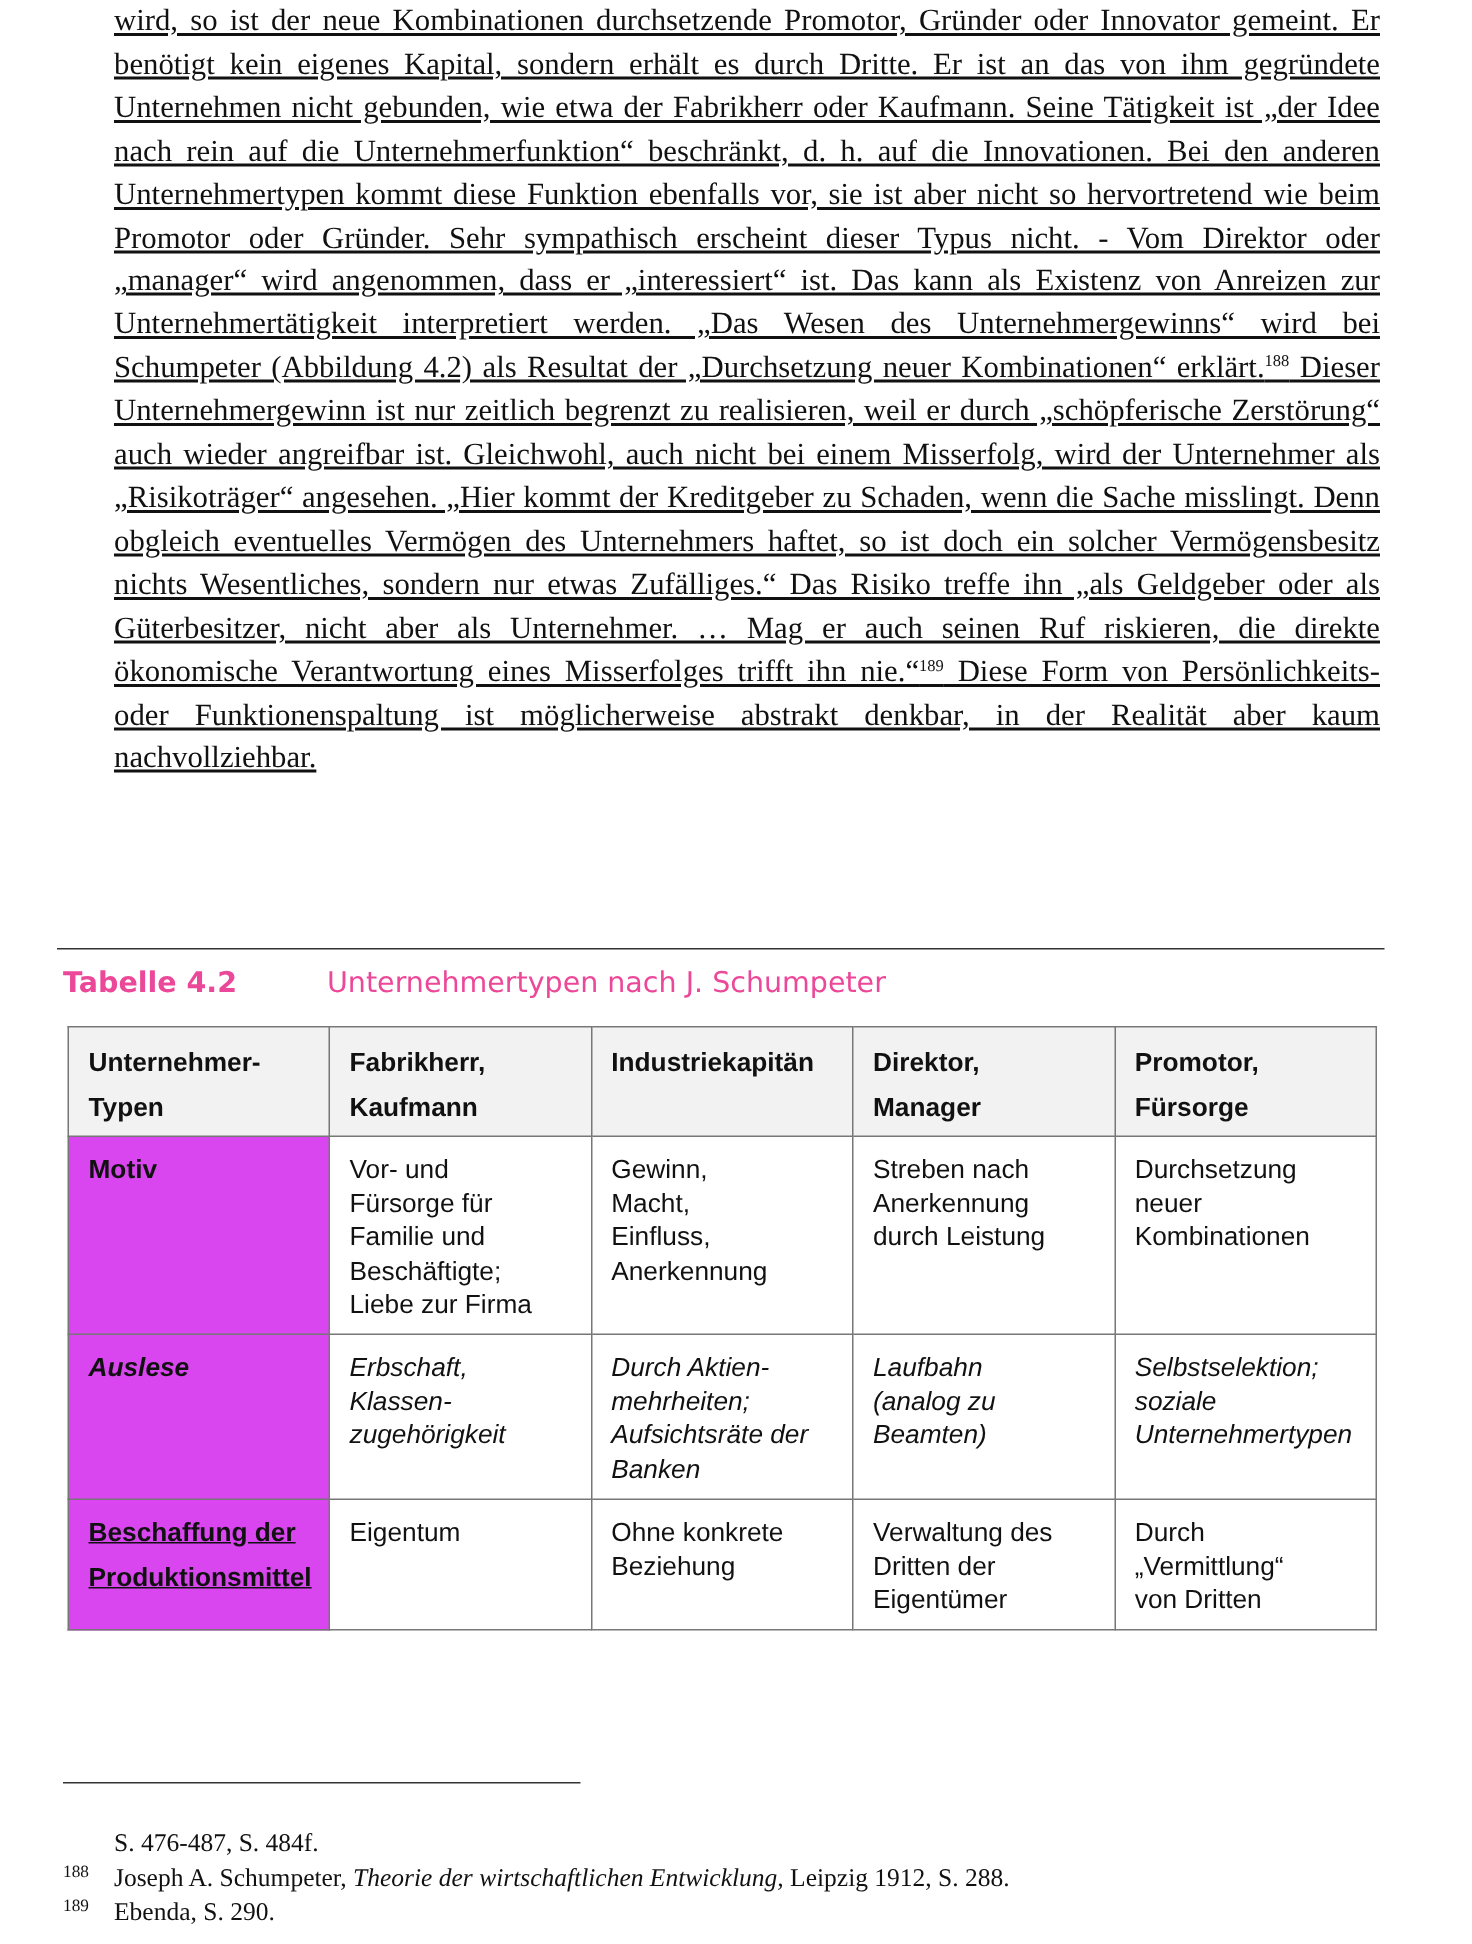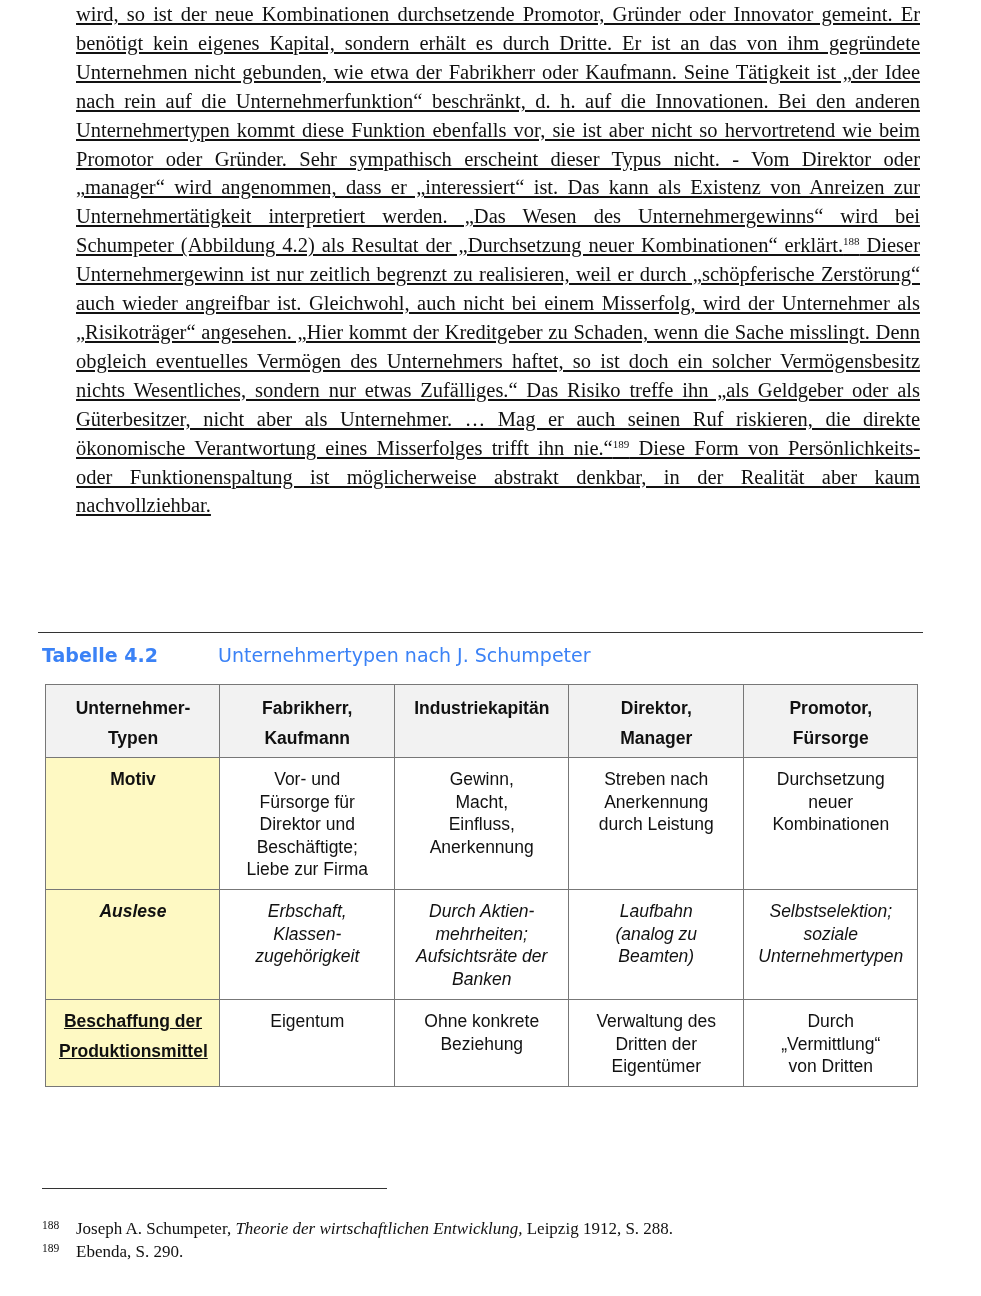--- a/index.html
+++ b/index.html
@@ -5,34 +5,34 @@
   html, body { margin: 0; padding: 0; background: #ffffff; }
   body { width: 981px; height: 1296px; position: relative; overflow: hidden; color: #111; }
   .body-text {
     position: absolute; left: 76px; top: 0px; width: 844px;
     font-family: "Liberation Serif", "DejaVu Serif", serif;
     font-size: 20.5px; line-height: 28.9px; text-align: justify; text-decoration: underline;
   }
   .body-text p { margin: 0; }
   .body-text sup { font-size: 11px; vertical-align: 7px; line-height: 0; }
   .rule-top { position: absolute; left: 38px; top: 632px; width: 885px; height: 0; border-top: 1.5px solid #333; }
-  .caption { position: absolute; top: 644px; font-family: "DejaVu Sans", sans-serif; font-size: 19px; color: #3b82f6; }
+  .caption { position: absolute; top: 644px; font-family: "DejaVu Sans", sans-serif; font-size: 19px; color: #ec4899; }
   .caption.label { left: 42px; font-weight: bold; }
   .caption.title { left: 218px; text-align: center; }
   table.schumpeter {
     position: absolute; left: 45px; top: 684px; width: 872px;
     border-collapse: collapse; font-family: "Liberation Sans", sans-serif; font-size: 17.5px;
     table-layout: fixed;
   }
   table.schumpeter td, table.schumpeter th {
-    border: 1.5px solid #777; vertical-align: top; text-align: center;
+    border: 1.5px solid #777; vertical-align: top; text-align: left;
     padding: 10px 12px 8px 13px; line-height: 22.5px; font-weight: normal; color: #111;
   }
   table.schumpeter thead th { background: #f2f2f2; line-height: 30px; padding-top: 8px; padding-bottom: 4px; font-weight: bold; }
-  table.schumpeter tbody th { background: #fef9c3; font-weight: bold; }
+  table.schumpeter tbody th { background: #d946ef; font-weight: bold; }
   table.schumpeter tbody th.tall { line-height: 30px; padding-top: 6px; text-decoration: underline; }
   table.schumpeter col.c0 { width: 174px; }
   table.schumpeter col.cx { width: 174.5px; }
   tr.r-motiv td, tr.r-motiv th { height: 113px; }
   tr.r-auslese td, tr.r-auslese th { height: 91px; font-style: italic; }
   tr.r-beschaffung td, tr.r-beschaffung th { height: 68px; }
   .cell-line { display: block; }
   .rule-foot { position: absolute; left: 42px; top: 1188px; width: 345px; height: 0; border-top: 1.2px solid #333; }
   .footnotes { position: absolute; left: 42px; top: 1217px; font-family: "Liberation Serif", "DejaVu Serif", serif; font-size: 17px; line-height: 23px; }
   .fn { position: relative; padding-left: 34px; white-space: nowrap; }
@@ -82,21 +82,21 @@
       </tr>
   </thead>
   <tbody id="tbl-body">
       <tr class="r-motiv">
         <th>
           <span class="cell-line">Motiv</span>
         </th>
         <td>
           <span class="cell-line">Vor- und</span>
           <span class="cell-line">Fürsorge für</span>
-          <span class="cell-line">Direktor und</span>
+          <span class="cell-line">Familie und</span>
           <span class="cell-line">Beschäftigte;</span>
           <span class="cell-line">Liebe zur Firma</span>
         </td>
         <td>
           <span class="cell-line">Gewinn,</span>
           <span class="cell-line">Macht,</span>
           <span class="cell-line">Einfluss,</span>
           <span class="cell-line">Anerkennung</span>
         </td>
         <td>
@@ -157,19 +157,20 @@
           <span class="cell-line">Durch</span>
           <span class="cell-line">„Vermittlung“</span>
           <span class="cell-line">von Dritten</span>
         </td>
       </tr>
     </tbody>
 </table>
 
 <div class="rule-foot"></div>
 <div class="footnotes">
+  <div class="fn"><span>S. 476-487, S. 484f.</span></div>
   <div class="fn">
     <span class="num">188</span><span>Joseph A. Schumpeter, </span><i>Theorie der wirtschaftlichen Entwicklung,</i><span> Leipzig 1912, S. 288.</span>
   </div>
   <div class="fn">
     <span class="num">189</span><span>Ebenda, S. 290.</span>
   </div>
 </div>
 
 </body></html>

